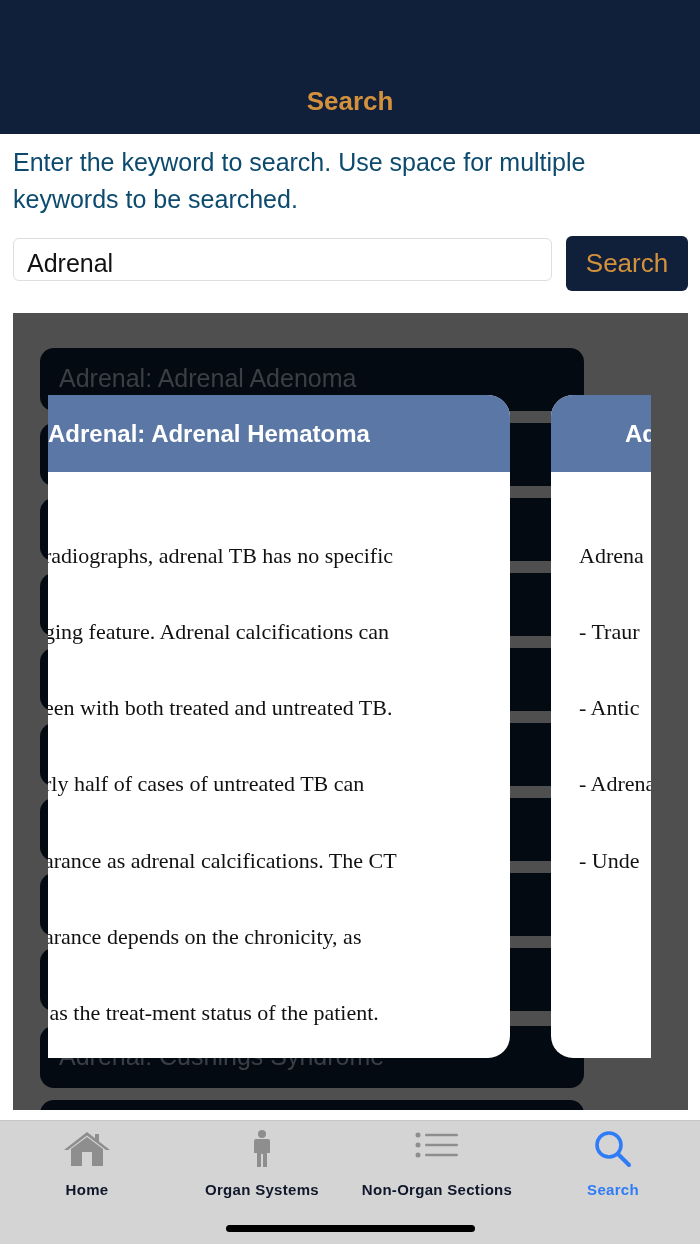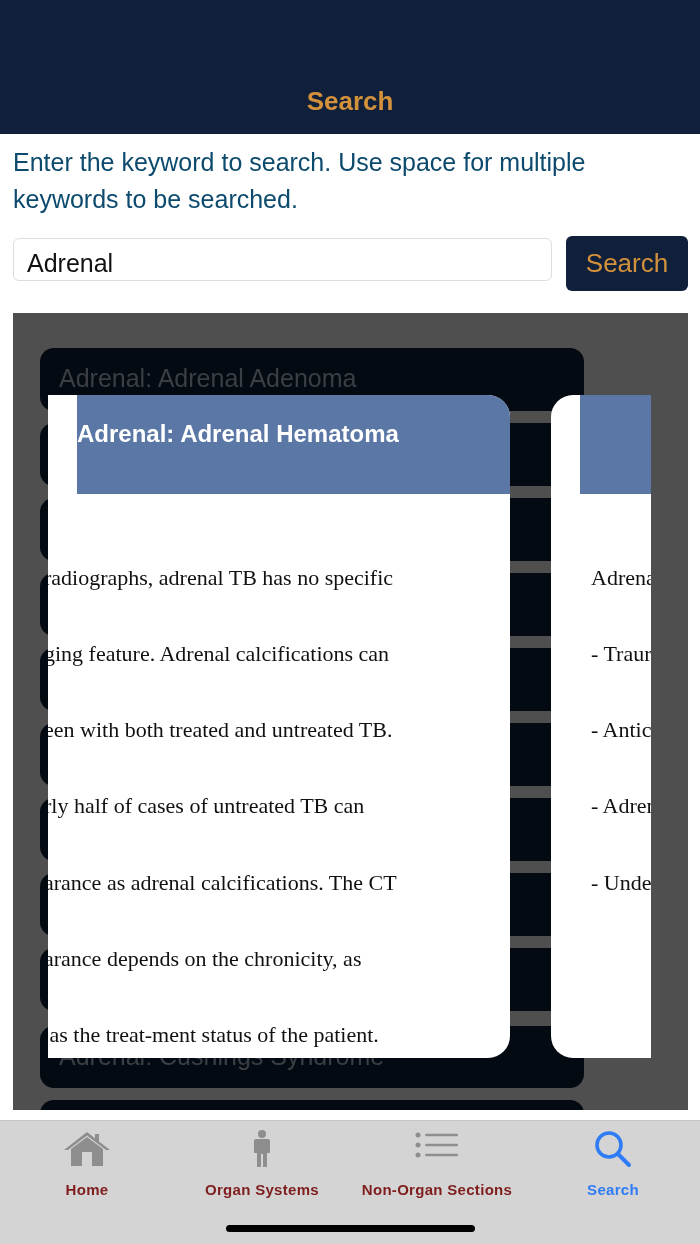--- a/index.html
+++ b/index.html
@@ -43,42 +43,42 @@
   .result-row span {
     position: absolute; left: 19px; top: 16px; font-size: 25px; color: #3b3f45;
   }
   .card {
     position: absolute; top: 395px; height: 663px; background: #fff;
     border-radius: 22px; overflow: hidden;
   }
   .card-main { left: 48px; width: 462px; border-top-left-radius: 0; border-bottom-left-radius: 0; }
   .card-next { left: 551px; width: 100px; border-top-right-radius: 0; border-bottom-right-radius: 0; }
   .card-header {
-    height: 99px; background: #5a77a5; color: #fff; font-weight: 700;
-    font-size: 24px; line-height: 77px; white-space: nowrap; overflow: hidden; margin-left: 29px;
+    height: 77px; background: #5a77a5; color: #fff; font-weight: 700;
+    font-size: 24px; line-height: 77px; white-space: nowrap; overflow: hidden;
   }
   .card-main .card-header { padding-left: 0; }
   .card-next .card-header { padding-left: 74px; }
   .card-body {
     font-family: "Liberation Serif", "DejaVu Serif", serif;
     font-size: 22px; line-height: 25.4px; color: #111;
     white-space: pre; overflow: hidden;
   }
   .card-main .card-body { padding-top: 20px; margin-left: -4px; }
-  .card-next .card-body { padding-top: 20px; padding-left: 40px; }
+  .card-next .card-body { padding-top: 20px; padding-left: 28px; }
   .tabbar {
     position: absolute; left: 0; top: 1120px; width: 700px; height: 124px;
     background: #d4d4d4; border-top: 1px solid #c6c6c6;
   }
   .tab {
     position: absolute; top: 8px; height: 72px; text-align: center;
   }
   .tab .tab-label {
     position: absolute; left: 0; right: 0; top: 52px; font-size: 15px;
-    font-weight: 600; color: #7f1d1d; white-space: nowrap; letter-spacing: 0.3px;
+    font-weight: 600; color: #0f172a; white-space: nowrap; letter-spacing: 0.3px;
   }
   .tab.active .tab-label { color: #2f7cf6; }
   .tab svg { position: absolute; left: 50%; transform: translateX(-50%); top: 0; }
   .home-indicator {
     position: absolute; left: 226px; top: 1225px; width: 249px; height: 7px;
     border-radius: 4px; background: #000;
   }
 </style>
 </head>
 <body>

